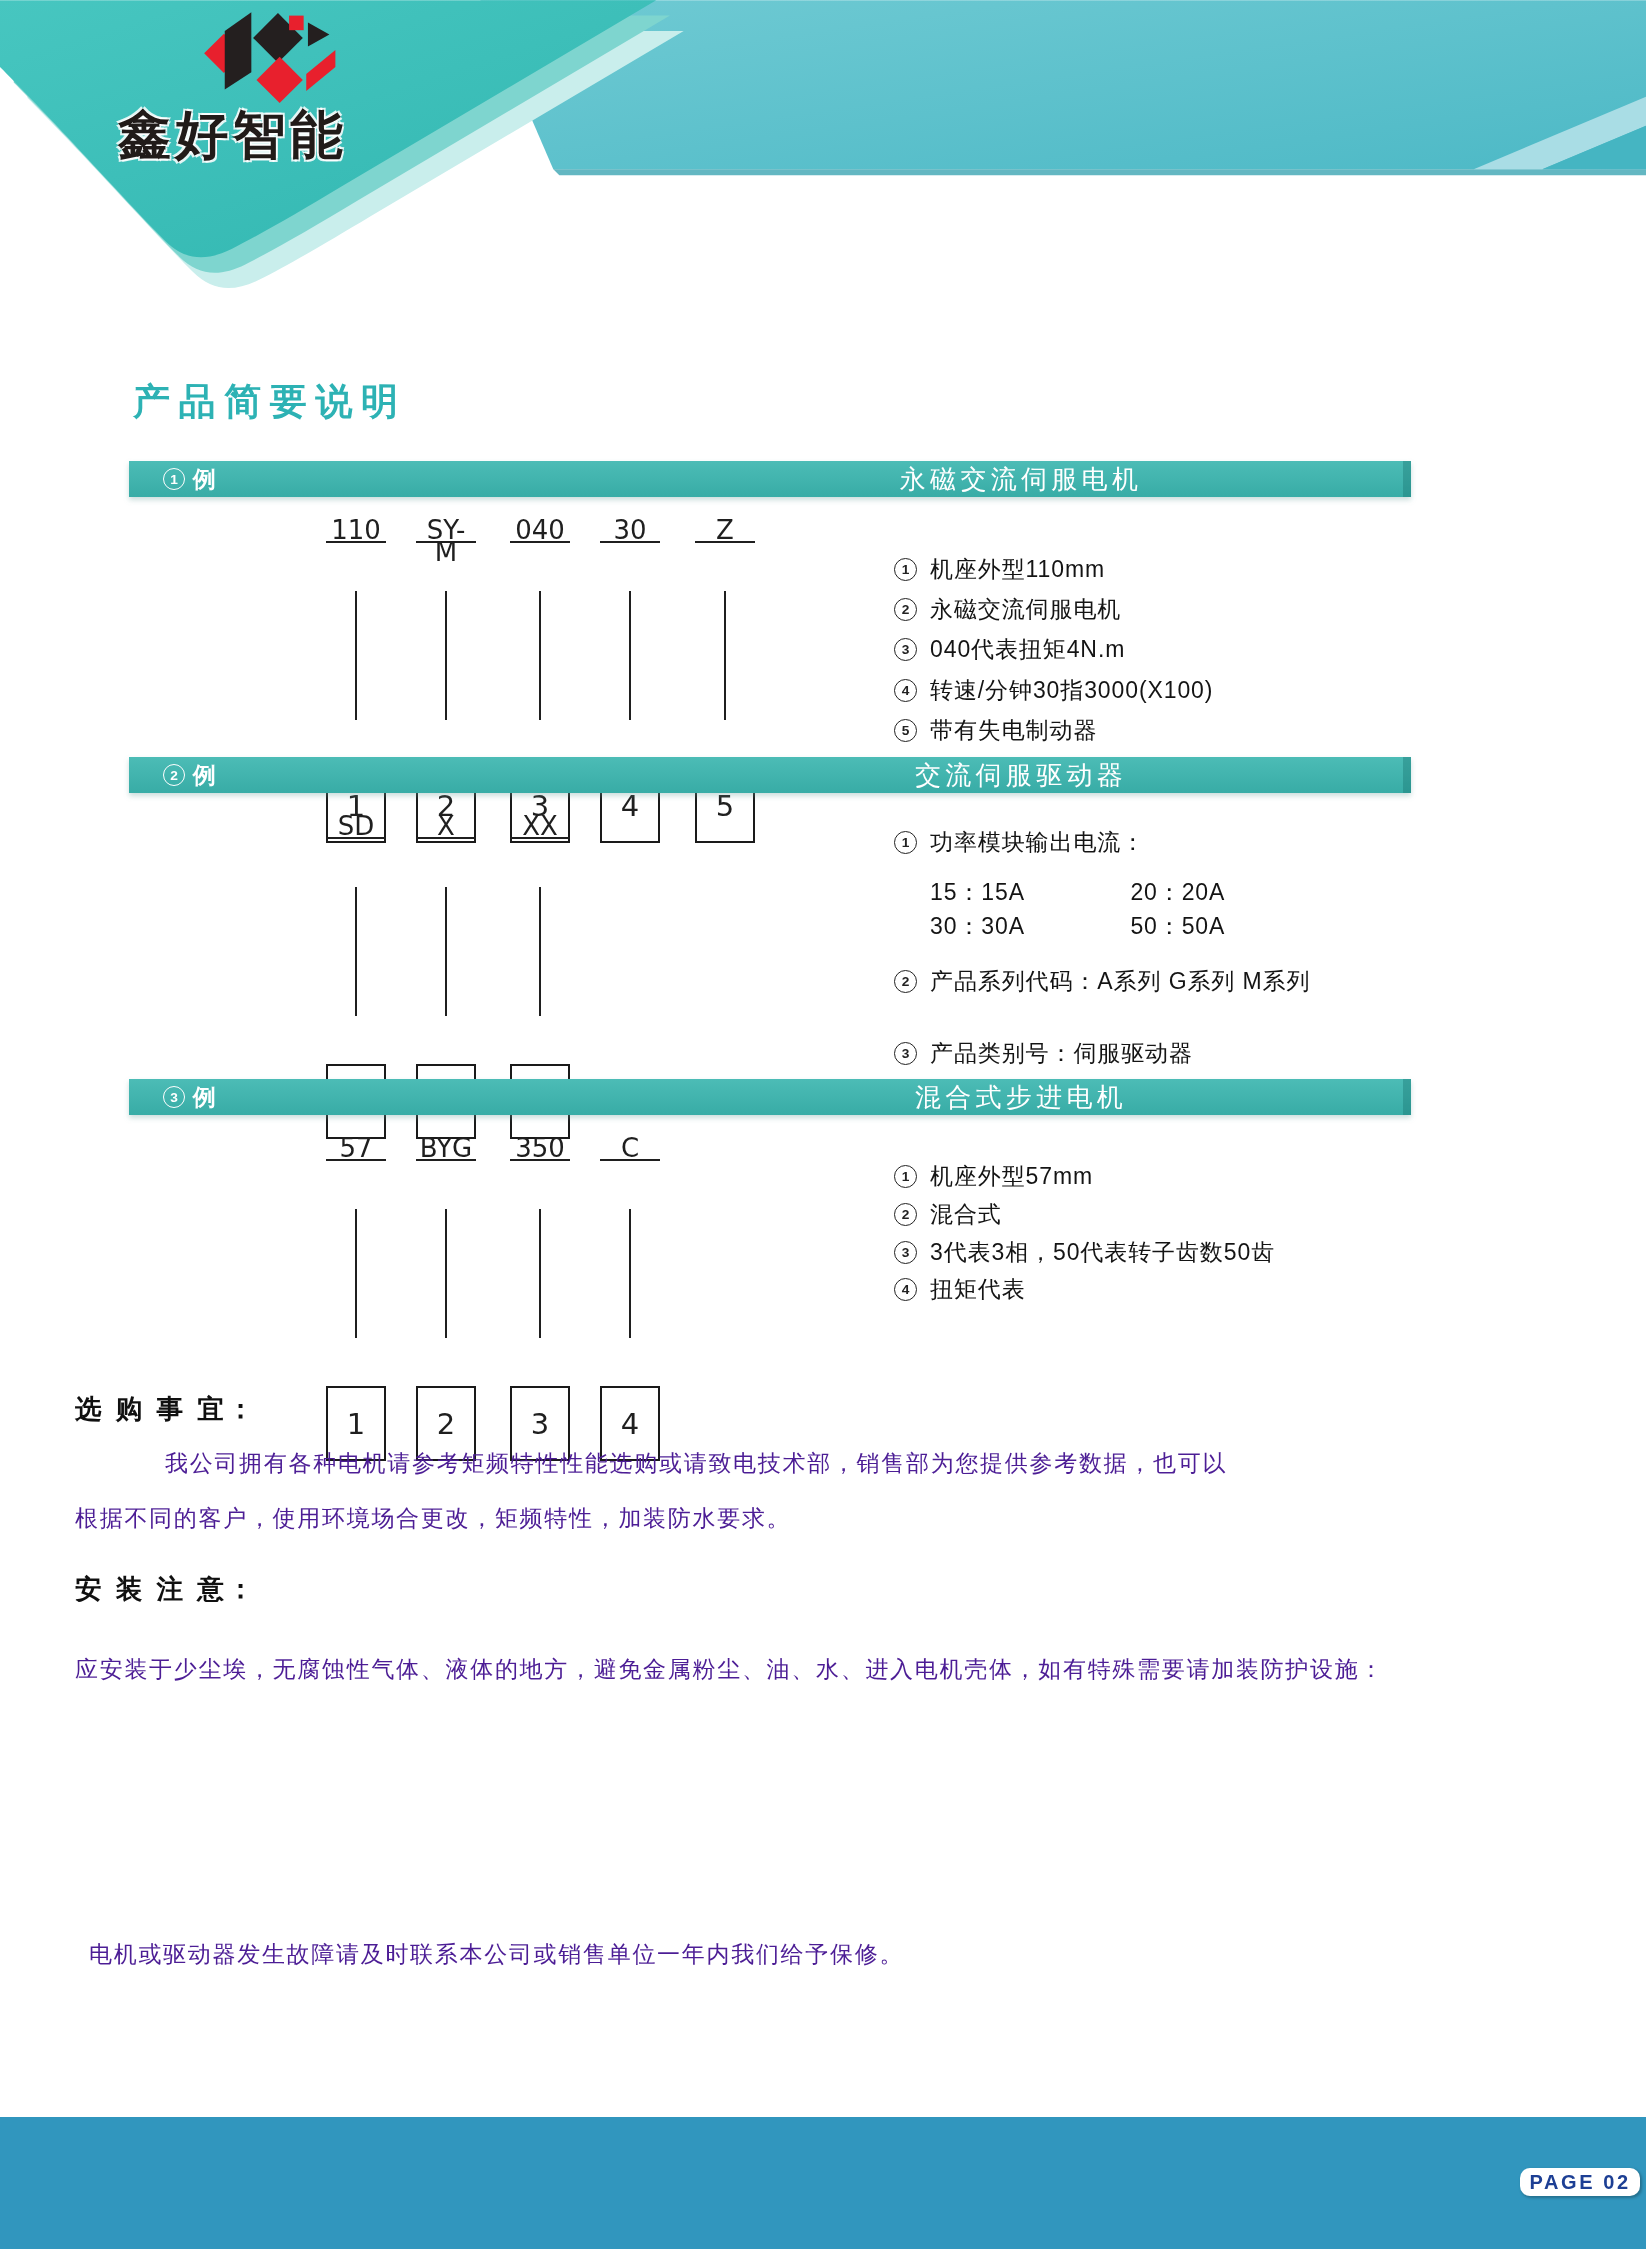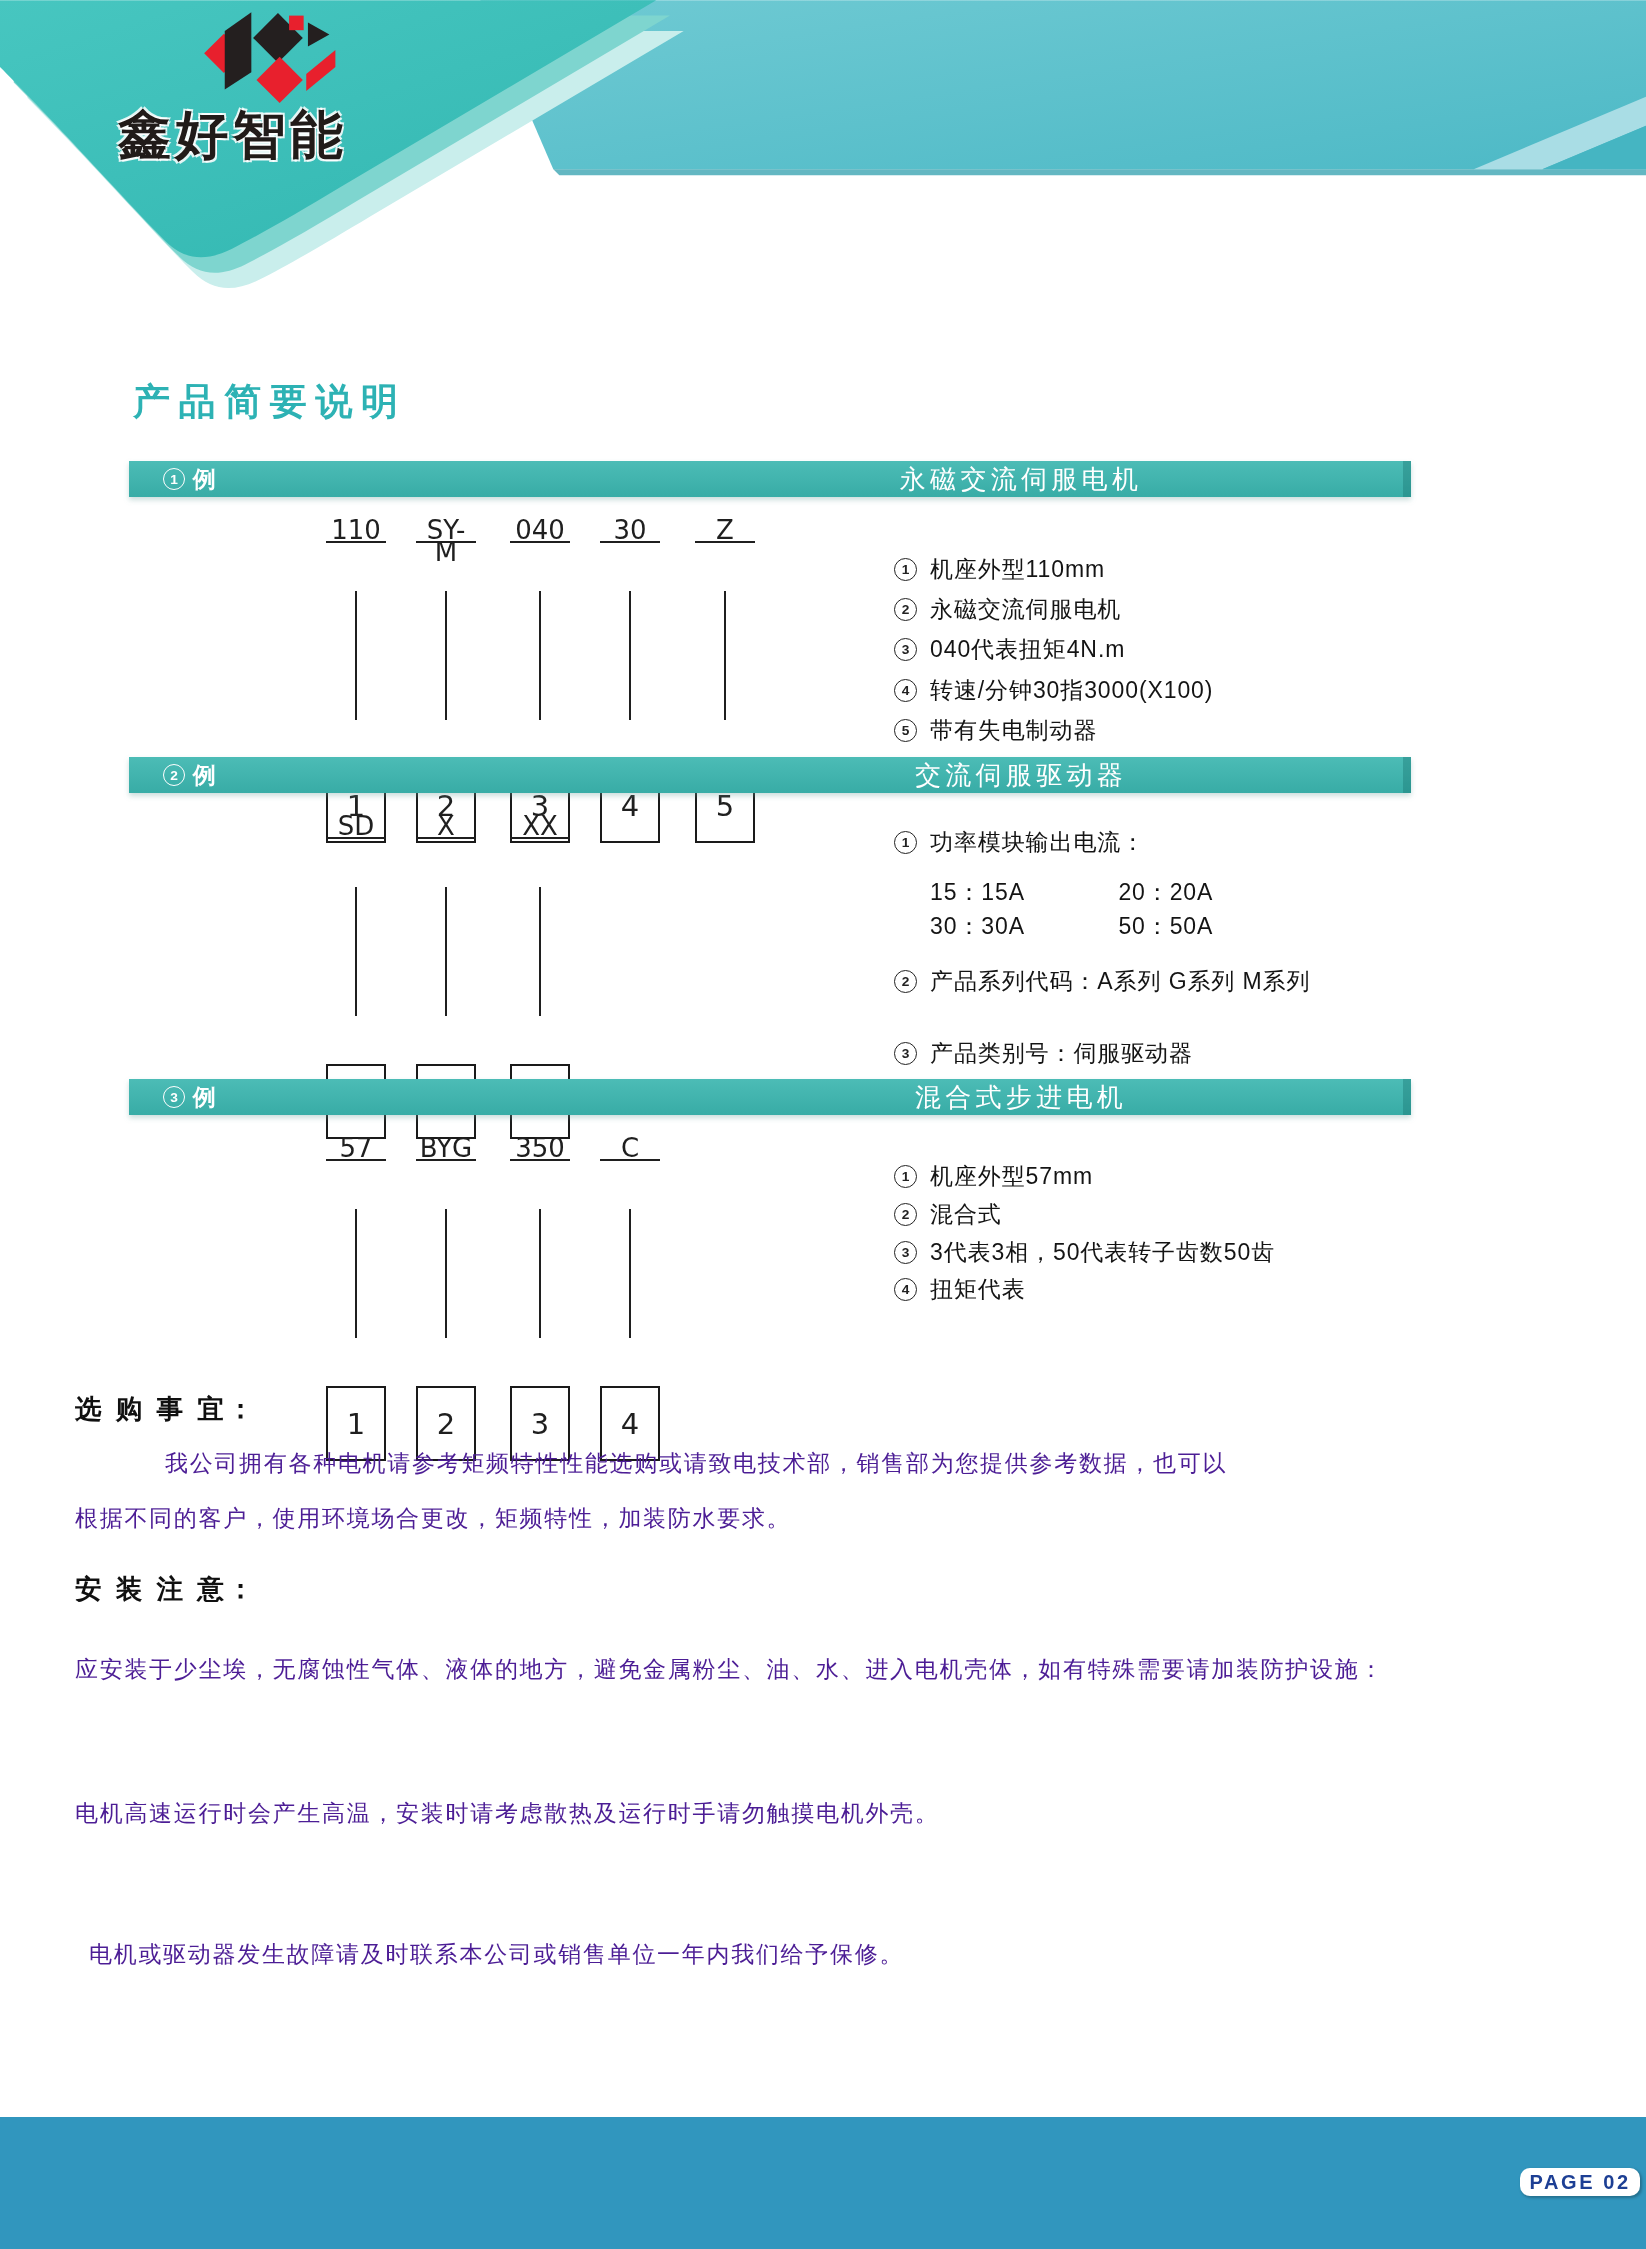--- a/index.html
+++ b/index.html
@@ -64,21 +64,21 @@
   }
   
   .note-row{
     position:absolute;left:894px;display:flex;align-items:center;gap:13px;
     height:26px;white-space:nowrap;
   }
   .note-row .circle-num{width:23px;height:23px;flex:0 0 23px;}
   .note-text{font-size:23px;letter-spacing:0.9px;color:#141414;}
   .current-row{position:absolute;left:930px;white-space:nowrap;font-size:23px;color:#141414;}
   .current-row .c1{display:inline-block;width:182px;letter-spacing:0.9px;}
-  .current-row .c2{display:inline-block;letter-spacing:0.9px;}
+  .current-row .c2{display:inline-block;letter-spacing:0.9px;margin-left:12px;}
   
   .block-heading{
     position:absolute;left:75px;font-size:26.6px;font-weight:bold;color:#101010;
     letter-spacing:3.4px;white-space:nowrap;
   }
   .body-line{
     position:absolute;font-size:23px;color:#4c1d95;letter-spacing:1.7px;white-space:nowrap;
   }
   
   .footer{
@@ -285,21 +285,20 @@
     <span class="circle-num circle-dark">4</span>
     <span class="note-text">扭矩代表</span>
   </div>
 
   <div class="block-heading" style="top:1391px;">选 购 事 宜：</div>
   <div class="body-line" style="left:165px;top:1448px;">我公司拥有各种电机请参考矩频特性性能选购或请致电技术部，销售部为您提供参考数据，也可以</div>
   <div class="body-line" style="left:75px;top:1503px;">根据不同的客户，使用环境场合更改，矩频特性，加装防水要求。</div>
 
   <div class="block-heading" style="top:1571px;">安 装 注 意：</div>
   <div class="body-line" style="left:75px;top:1654px;">应安装于少尘埃，无腐蚀性气体、液体的地方，避免金属粉尘、油、水、进入电机壳体，如有特殊需要请加装防护设施：</div>
-  <div class="body-line" style="left:75px;top:1798px;">电机高速运行时会产生高温，安装时请考虑散热及运行时手请勿触摸电机外壳。</div>
   <div class="body-line" style="left:75px;top:1939px;margin-left:14px;">电机或驱动器发生故障请及时联系本公司或销售单位一年内我们给予保修。</div>
 
   <div class="footer">
     <div class="page-number-box">
       <span class="page-number">PAGE 02</span>
     </div>
   </div>
 
 </div>
 

